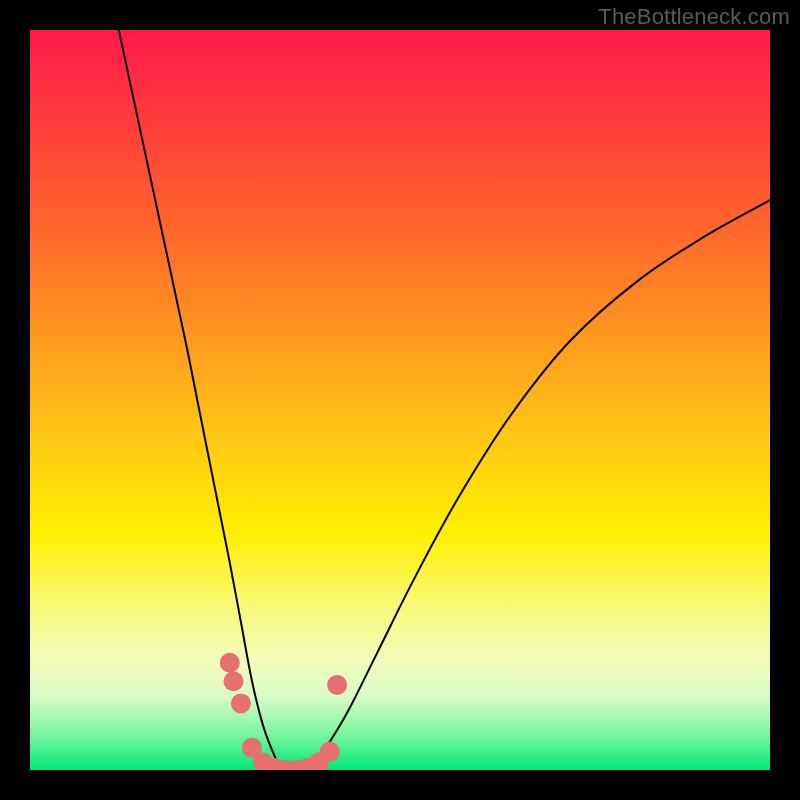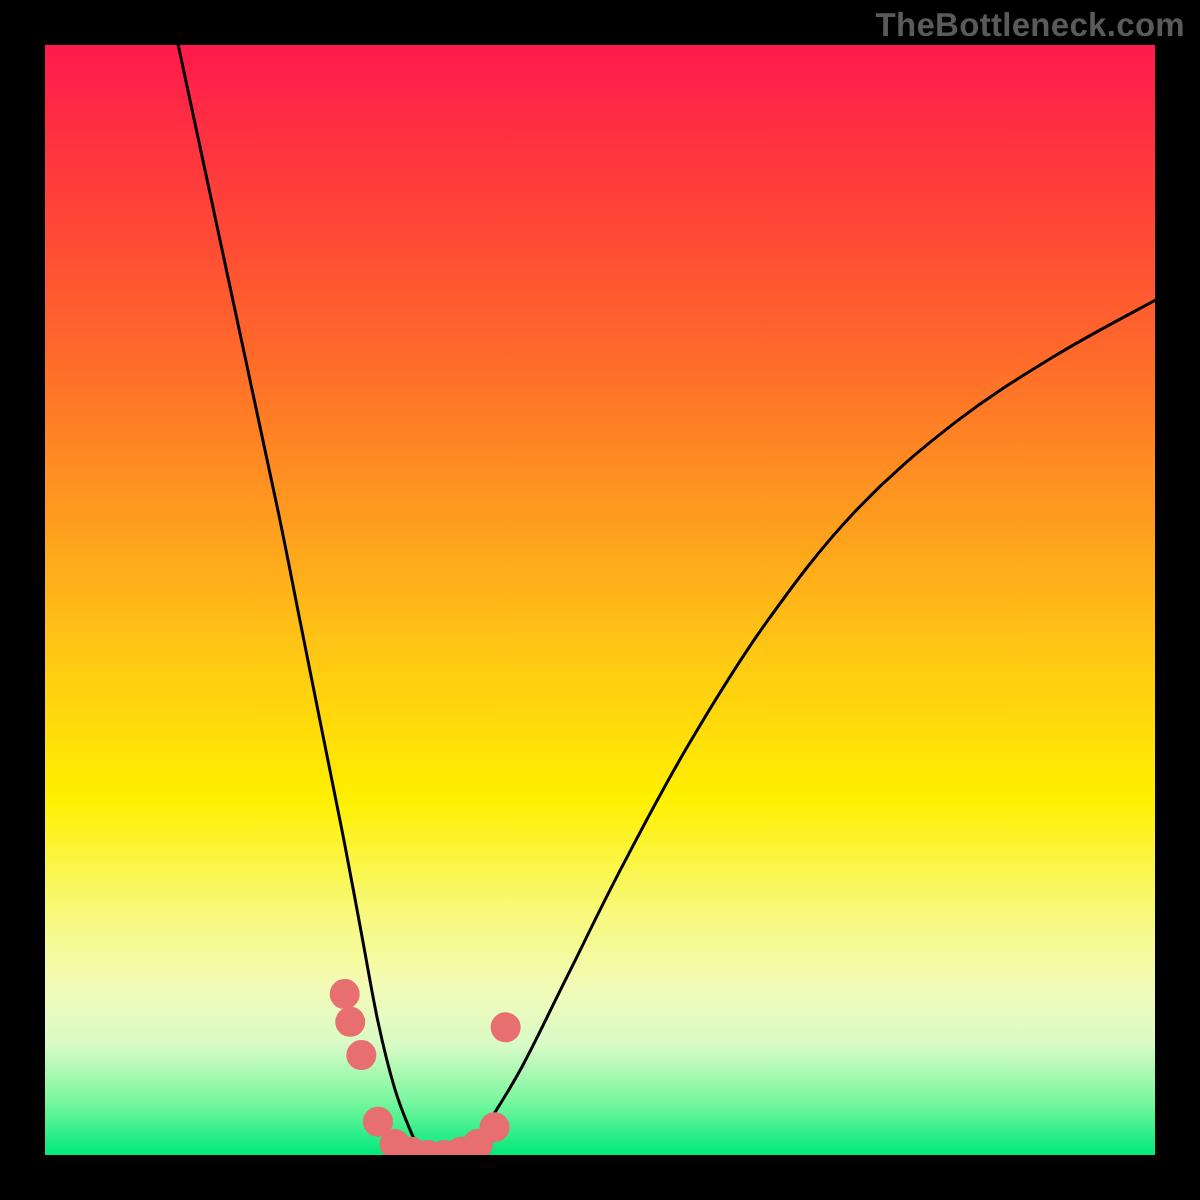--- a/index.html
+++ b/index.html
@@ -38,21 +38,21 @@
       #7df7a0 95%,
       #00e87a 100%
     );
   }
   .watermark {
     position: absolute;
     top: 4px;
     right: 10px;
     color: #5a5a5a;
     font-size: 22px;
-    font-weight: 700;
+    font-weight: 400;
     letter-spacing: 0.2px;
     user-select: none;
   }
   svg.curves {
     position: absolute;
     top: 0;
     left: 0;
     width: 740px;
     height: 740px;
   }

